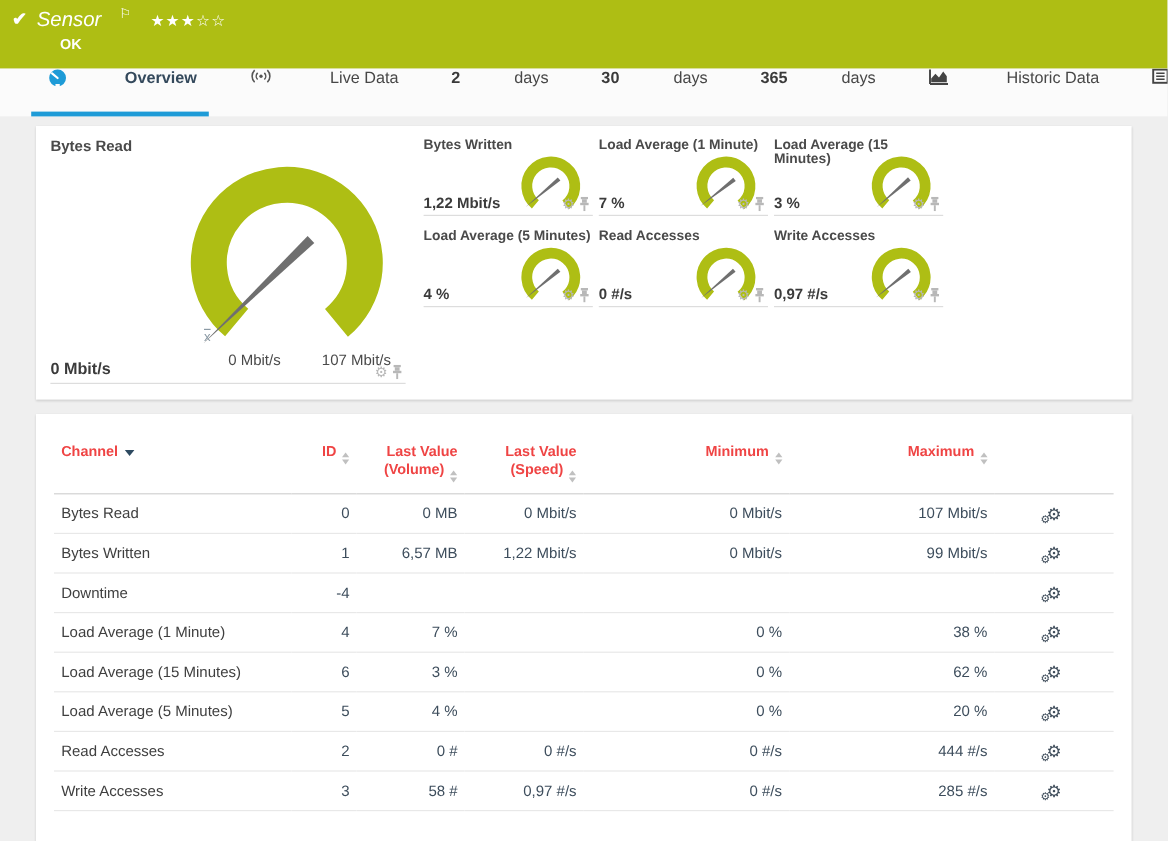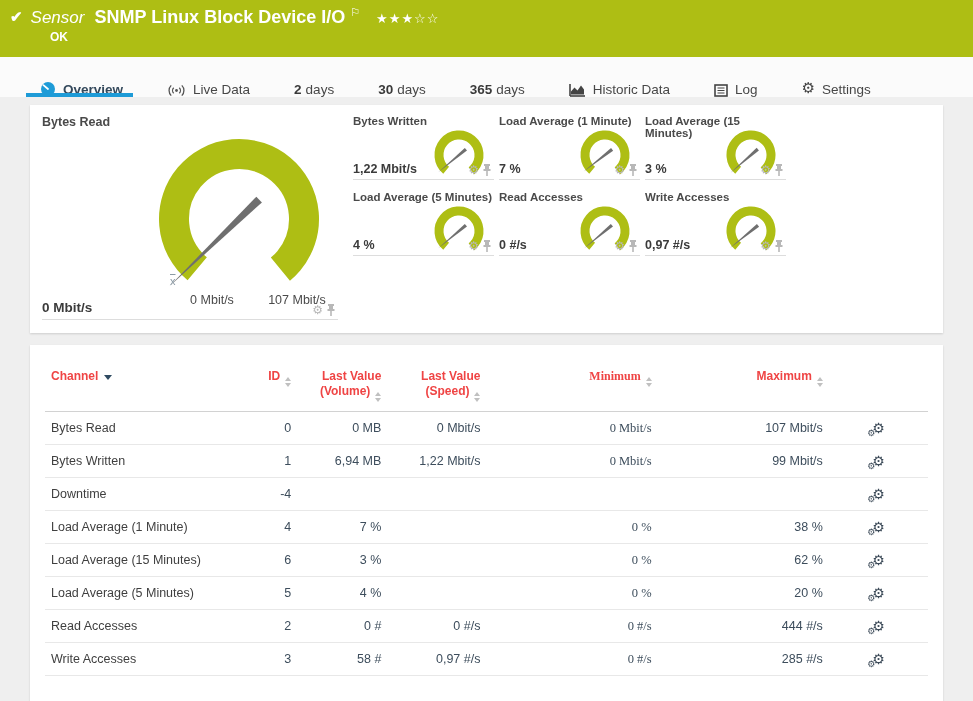--- a/index.html
+++ b/index.html
@@ -11,22 +11,22 @@
   .sh-row1 { position:absolute; top:7px; left:10px; display:flex; align-items:baseline; }
   .sh-check { font-size:15px; font-weight:bold; margin-right:8px; position:relative; top:-1px; }
   .sh-kind { font-style:italic; font-size:17px; margin-right:10px; }
   .sh-title { font-weight:bold; font-size:18px; }
   .sh-flag { font-size:11px; margin-left:5px; position:relative; top:-7px; cursor:pointer; }
   .sh-stars { font-size:13px; letter-spacing:1px; margin-left:16px; cursor:pointer; }
   .sh-status { position:absolute; top:30px; left:50px; font-size:12px; font-weight:bold; }
 
   
   .tabbar { height:40px; background:#fbfbfb; display:flex; align-items:stretch; padding-left:40px; }
-  .tab { display:inline-flex; align-items:flex-end; position:relative; margin-right:44px;
-         font-size:13.5px; color:#474747; cursor:pointer; white-space:nowrap; }
+  .tab { display:inline-flex; align-items:flex-start; position:relative; margin-right:44px;
+         font-size:13.5px; color:#474747; cursor:pointer; white-space:nowrap;gap:41px; }
   .tab .ticon { margin-right:7px; display:inline-flex; }
   .tab.active { color:#34495c; font-weight:bold; }
   .tab.active::after { content:""; position:absolute; left:-14px; right:-10px; bottom:0;
          height:4px; background:#1e9bd7; }
   .tab-num { font-weight:bold; margin-right:4px; color:#3a3a3a; }
   .gearglyph { font-style:normal; }
 
   
   .content { padding:8px 30px 0 30px; }
   .panel { background:#fff; box-shadow:0 1px 2px rgba(0,0,0,0.14); }
@@ -60,21 +60,21 @@
   .panel-table { margin-top:12px; height:360px; padding:14px 15px 0 15px; }
   table { width:100%; border-collapse:collapse; table-layout:fixed; }
   th { font-size:12px; font-weight:bold; color:#ef4444; padding:10px 6px 10px 6px;
        vertical-align:top; border-bottom:1px solid #d2d2d2; }
   td { font-size:12.5px; color:#3d4d5c; padding:0 6px; height:33px;
        border-bottom:1px solid #e8e8e8; }
   .col-channel { width:22%; text-align:left; }
   .col-id { width:6%; text-align:right; }
   .col-vol { width:10%; text-align:right; }
   .col-speed { width:11%; text-align:right; }
-  .col-min { width:19%; text-align:right;font-family:Liberation Serif, serif; }
+  .col-min { width:19%; text-align:right; }
   .col-max { width:19%; text-align:right; }
   .col-gear { width:11%; text-align:center; }
   td.c-name { color:#3f3f3f; }
   .hl2 { margin-top:1px; }
   .sorticon { display:inline-flex; flex-direction:column; align-items:center;
               margin-left:5px; position:relative; top:1px; cursor:pointer; }
   .sorticon .su { width:0; height:0; border-left:3.5px solid transparent;
               border-right:3.5px solid transparent; border-bottom:4px solid #c0c0c0; }
   .sorticon .sd { width:0; height:0; border-left:3.5px solid transparent;
               border-right:3.5px solid transparent; border-top:4px solid #c0c0c0; margin-top:2px; }
@@ -85,21 +85,20 @@
   .gears .g1 { font-size:14px; font-style:normal; }
   .gears .g2 { font-size:9px; position:absolute; left:-5px; bottom:-2px; font-style:normal; }
 </style>
 </head>
 <body>
 
 <div class="sensor-header">
   <div class="sh-row1">
     <span class="sh-check">✔</span>
     <span class="sh-kind">Sensor</span>
-    <span class="sh-title">SNMP Linux Block Device I/O</span>
     <span class="sh-flag">⚐</span>
     <span class="sh-stars"><span>★★★</span><span>☆☆</span></span>
   </div>
   <div class="sh-status">OK</div>
 </div>
 
 <div class="tabbar">
   <div class="tab active">
     <span class="ticon">
       <svg width="16" height="16" viewBox="0 0 16 16">
@@ -351,21 +350,21 @@
           <td class="col-id">0</td>
           <td class="col-vol">0 MB</td>
           <td class="col-speed">0 Mbit/s</td>
           <td class="col-min">0 Mbit/s</td>
           <td class="col-max">107 Mbit/s</td>
           <td class="col-gear"><span class="gears"><span class="g1">⚙</span><span class="g2">⚙</span></span></td>
         </tr>
         <tr>
           <td class="c-name col-channel">Bytes Written</td>
           <td class="col-id">1</td>
-          <td class="col-vol">6,94 MB</td>
+          <td class="col-vol">6,57 MB</td>
           <td class="col-speed">1,22 Mbit/s</td>
           <td class="col-min">0 Mbit/s</td>
           <td class="col-max">99 Mbit/s</td>
           <td class="col-gear"><span class="gears"><span class="g1">⚙</span><span class="g2">⚙</span></span></td>
         </tr>
         <tr>
           <td class="c-name col-channel">Downtime</td>
           <td class="col-id">-4</td>
           <td class="col-vol"></td>
           <td class="col-speed"></td>

